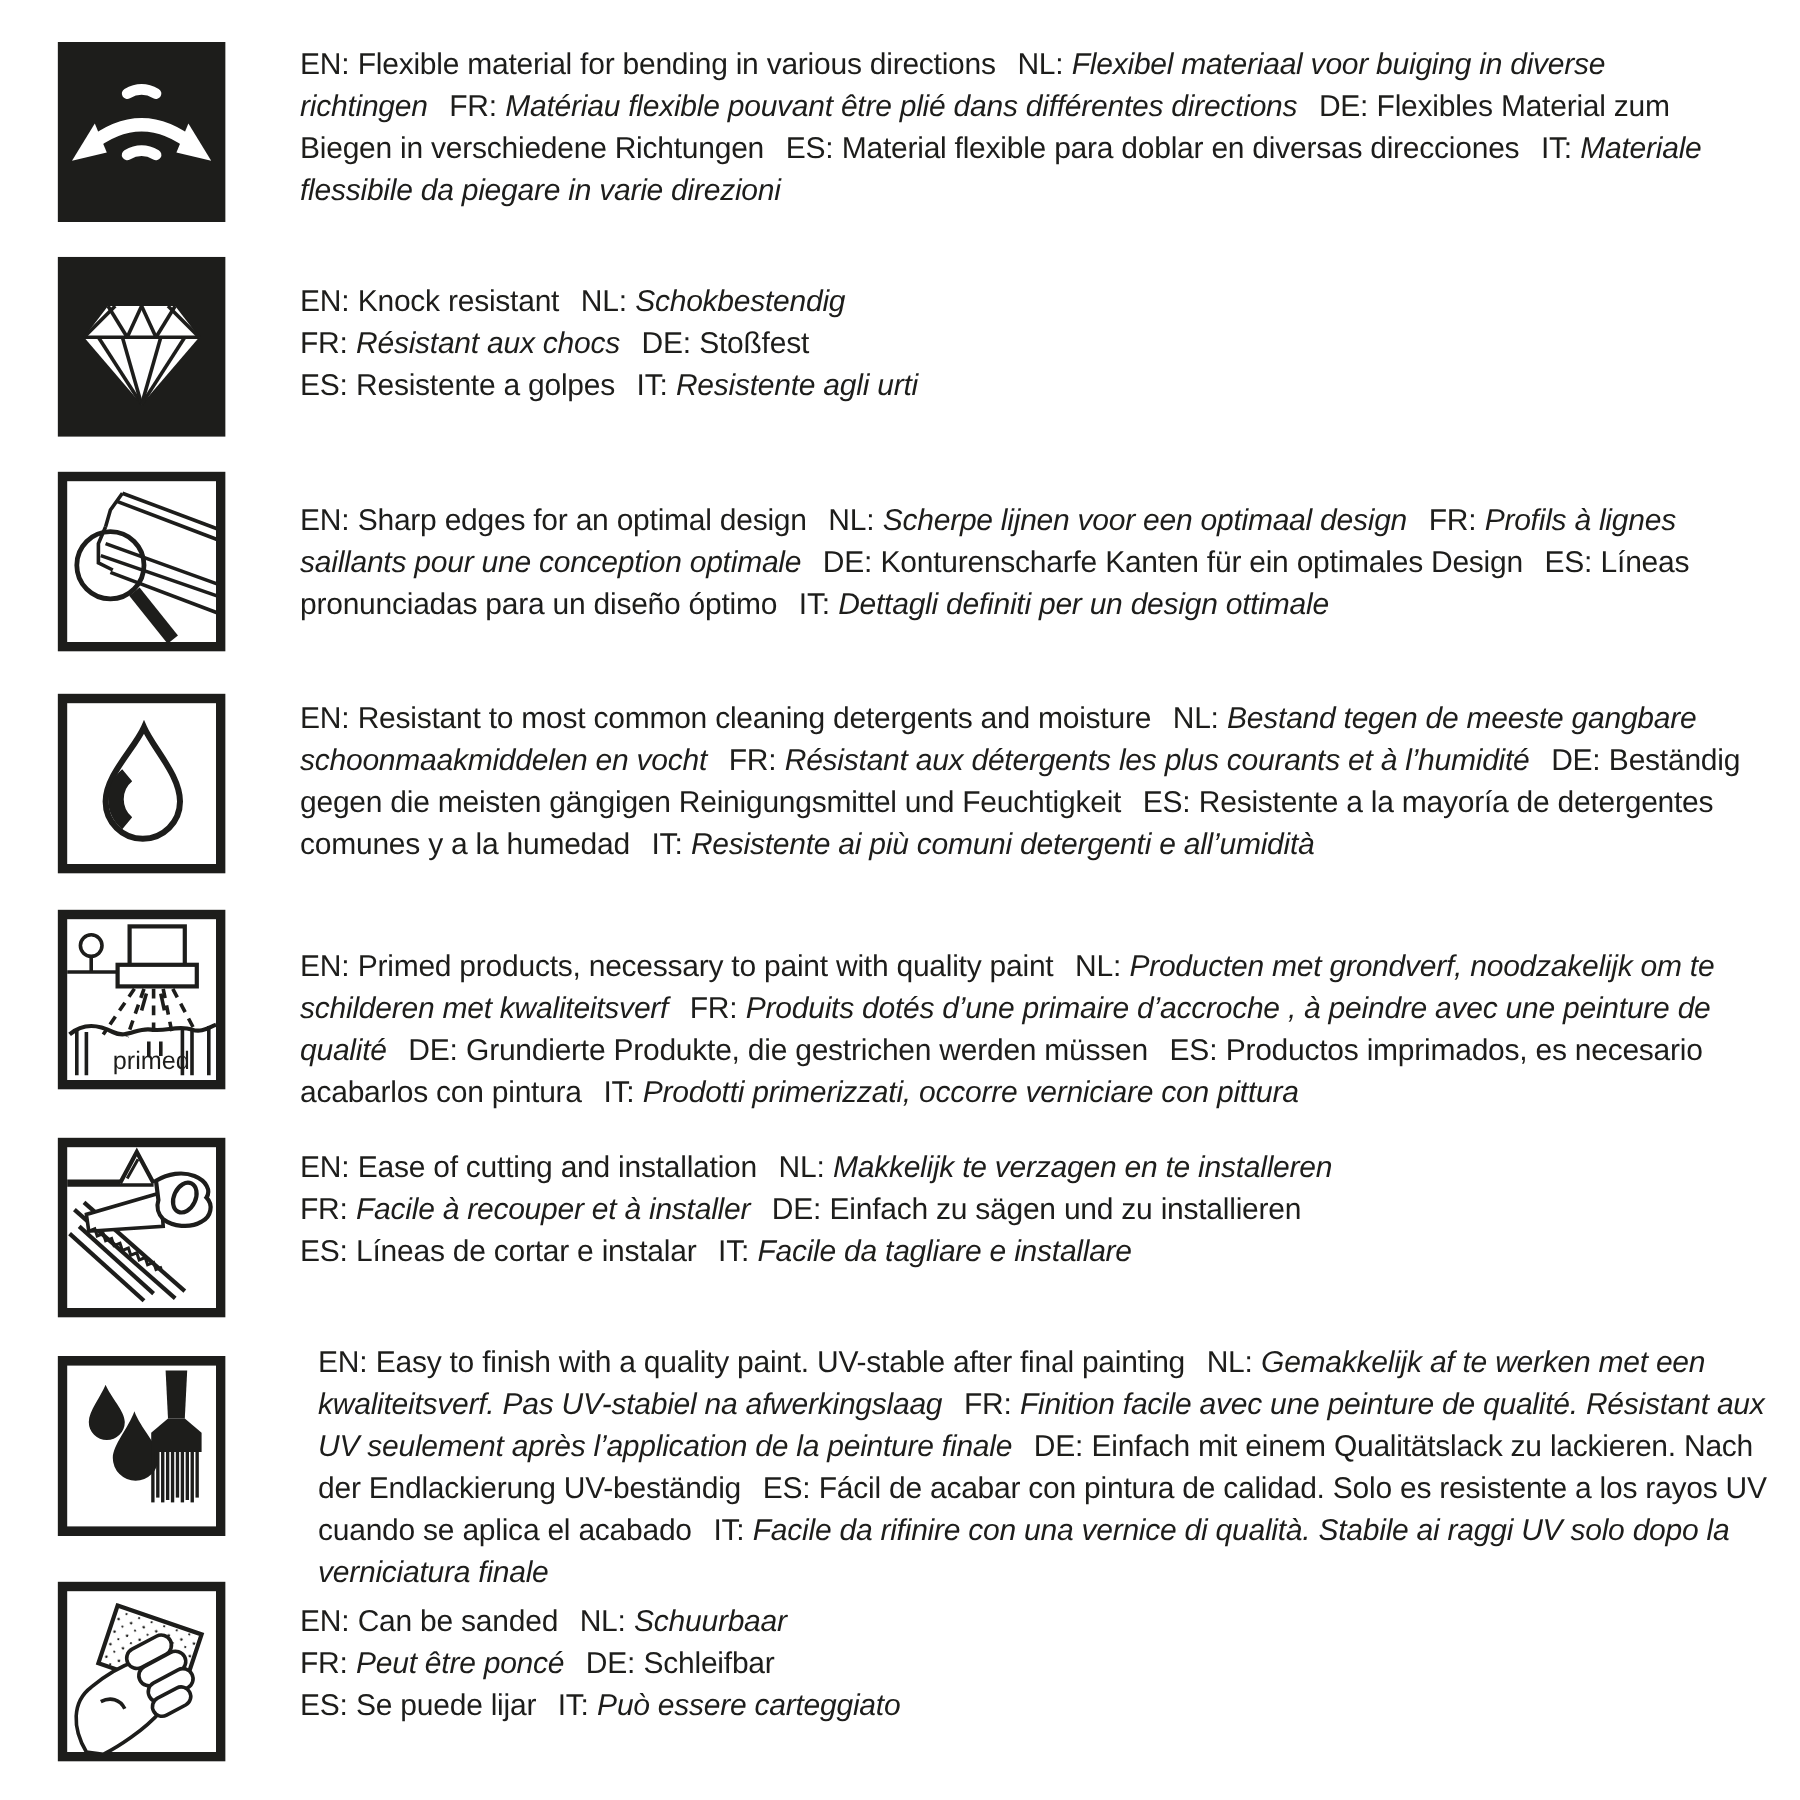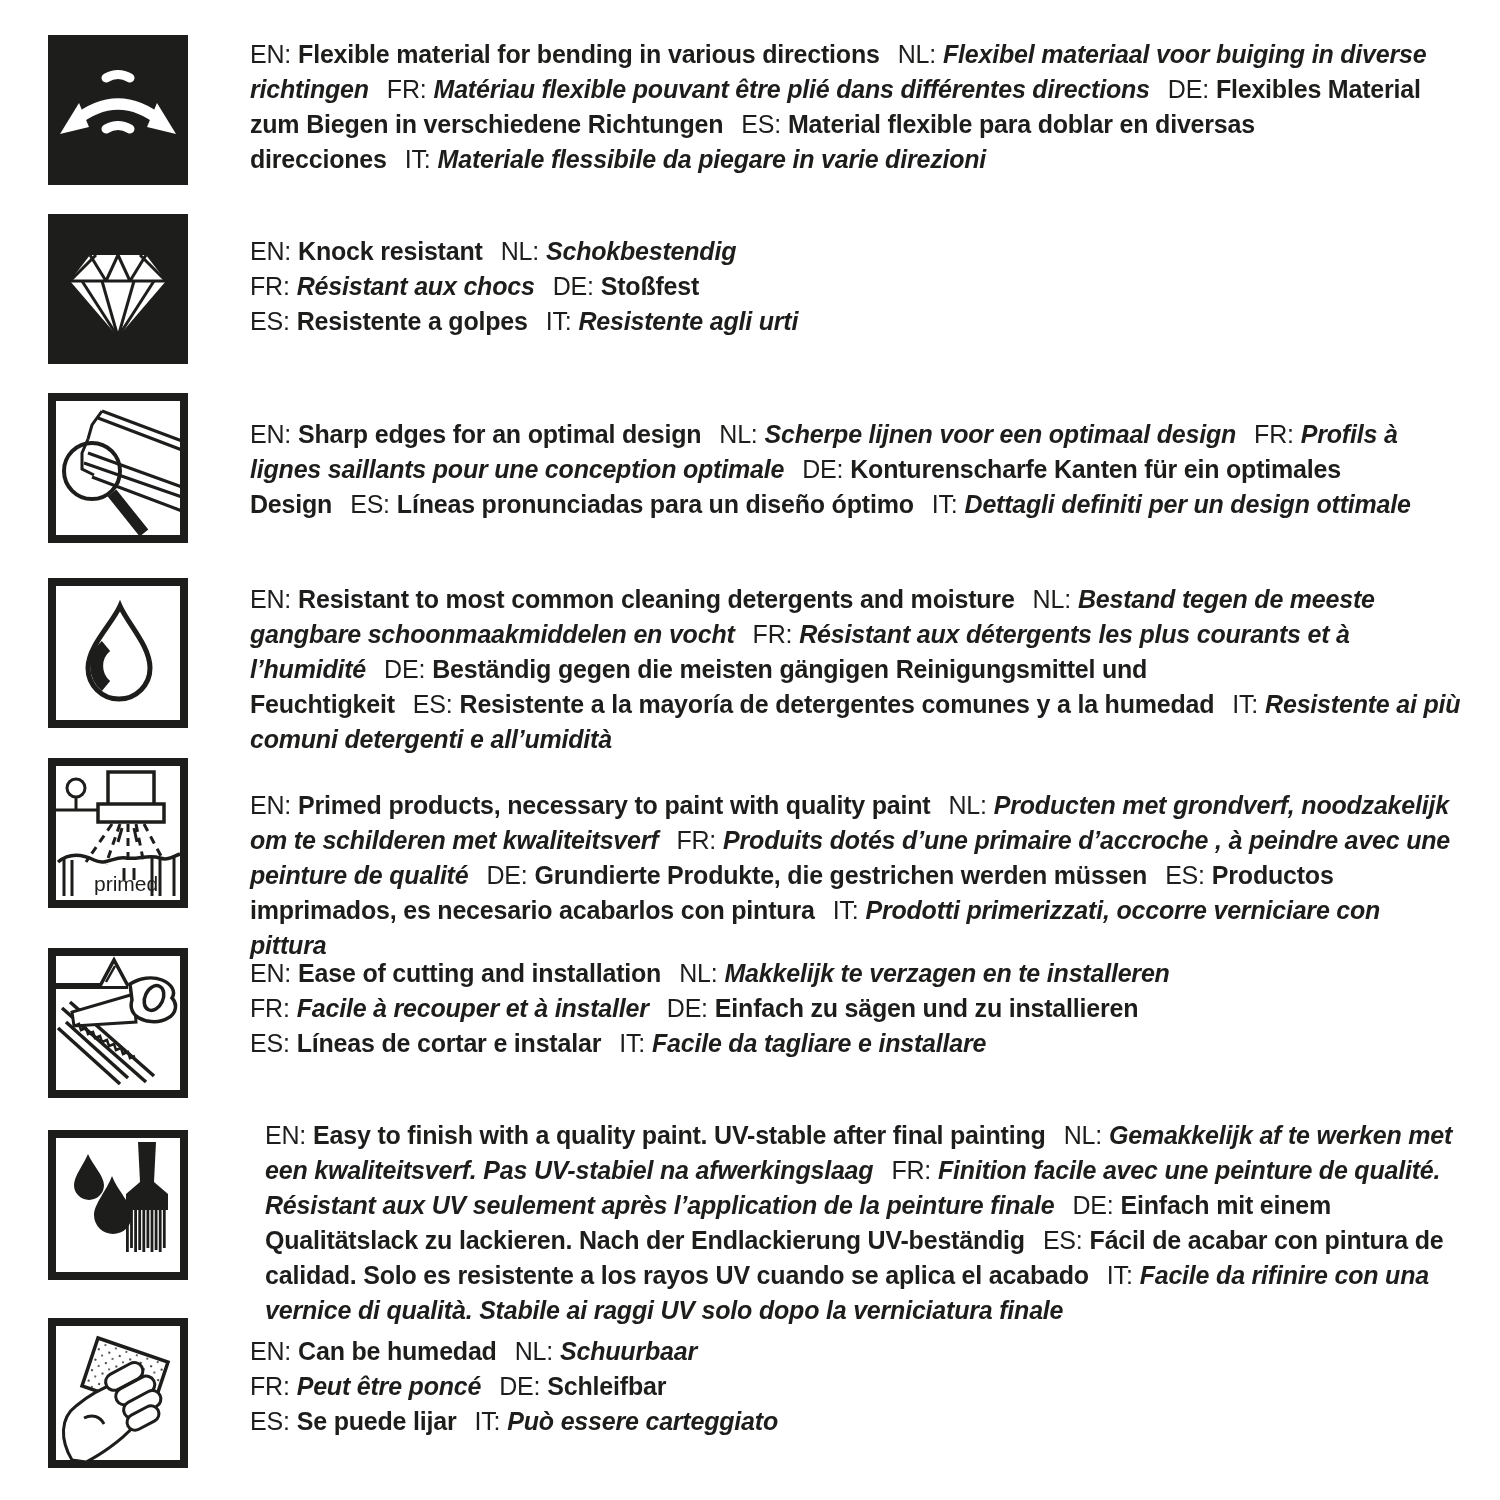--- a/index.html
+++ b/index.html
@@ -18,21 +18,21 @@
   }
   .icon svg{display:block;width:140px;height:150px;}
   .text{
     position:absolute;left:250px;width:1215px;
     font-size:25px;line-height:35px;
     letter-spacing:-0.2px;
   }
   .tline{display:block;}
   .seg{margin-right:18px;white-space:normal;}
   .lab{font-weight:normal;font-style:normal;margin-right:7px;}
-  .txt{font-weight:bold;}
+  .txt{font-weight:normal;}
   .txt.it{font-style:italic;}
   
   #row0{top:35px;}   #row0 .text{top:2px;}
   #row1{top:214px;}  #row1 .text{top:20px;}
   #row2{top:393px;}  #row2 .text{top:24px;}
   #row3{top:578px;}  #row3 .text{top:4px;}
   #row4{top:758px;}  #row4 .text{top:2px;margin-top:28px;}
   #row5{top:948px;}  #row5 .text{top:8px;}
   #row6{top:1130px;} #row6 .text{top:-12px;margin-left:15px;}
   #row7{top:1318px;} #row7 .text{top:16px;}
@@ -225,17 +225,17 @@
       <g fill="#ffffff" stroke="#1d1d1b" stroke-width="3">
         <rect x="56" y="50" width="40" height="17" rx="8.5" transform="rotate(-28 76 58)"></rect>
         <rect x="66" y="64" width="42" height="17" rx="8.5" transform="rotate(-28 87 72)"></rect>
         <rect x="74" y="78" width="40" height="17" rx="8.5" transform="rotate(-28 94 86)"></rect>
         <rect x="78" y="92" width="34" height="16" rx="8" transform="rotate(-28 95 100)"></rect>
       </g>
       <path class="stroke" d="M36 100 C44 96 52 98 56 106" stroke-width="3"></path>
     </svg>
   </div>
   <div class="text">
-      <div class="tline"><span class="seg"><span class="lab">EN:</span><span class="txt">Can be humedad</span></span><span class="seg"><span class="lab">NL:</span><span class="txt it">Schuurbaar</span></span></div>
+      <div class="tline"><span class="seg"><span class="lab">EN:</span><span class="txt">Can be sanded</span></span><span class="seg"><span class="lab">NL:</span><span class="txt it">Schuurbaar</span></span></div>
       <div class="tline"><span class="seg"><span class="lab">FR:</span><span class="txt it">Peut être poncé</span></span><span class="seg"><span class="lab">DE:</span><span class="txt">Schleifbar</span></span></div>
       <div class="tline"><span class="seg"><span class="lab">ES:</span><span class="txt">Se puede lijar</span></span><span class="seg"><span class="lab">IT:</span><span class="txt it">Può essere carteggiato</span></span></div>
     </div>
 </div>
 
 </body></html>

